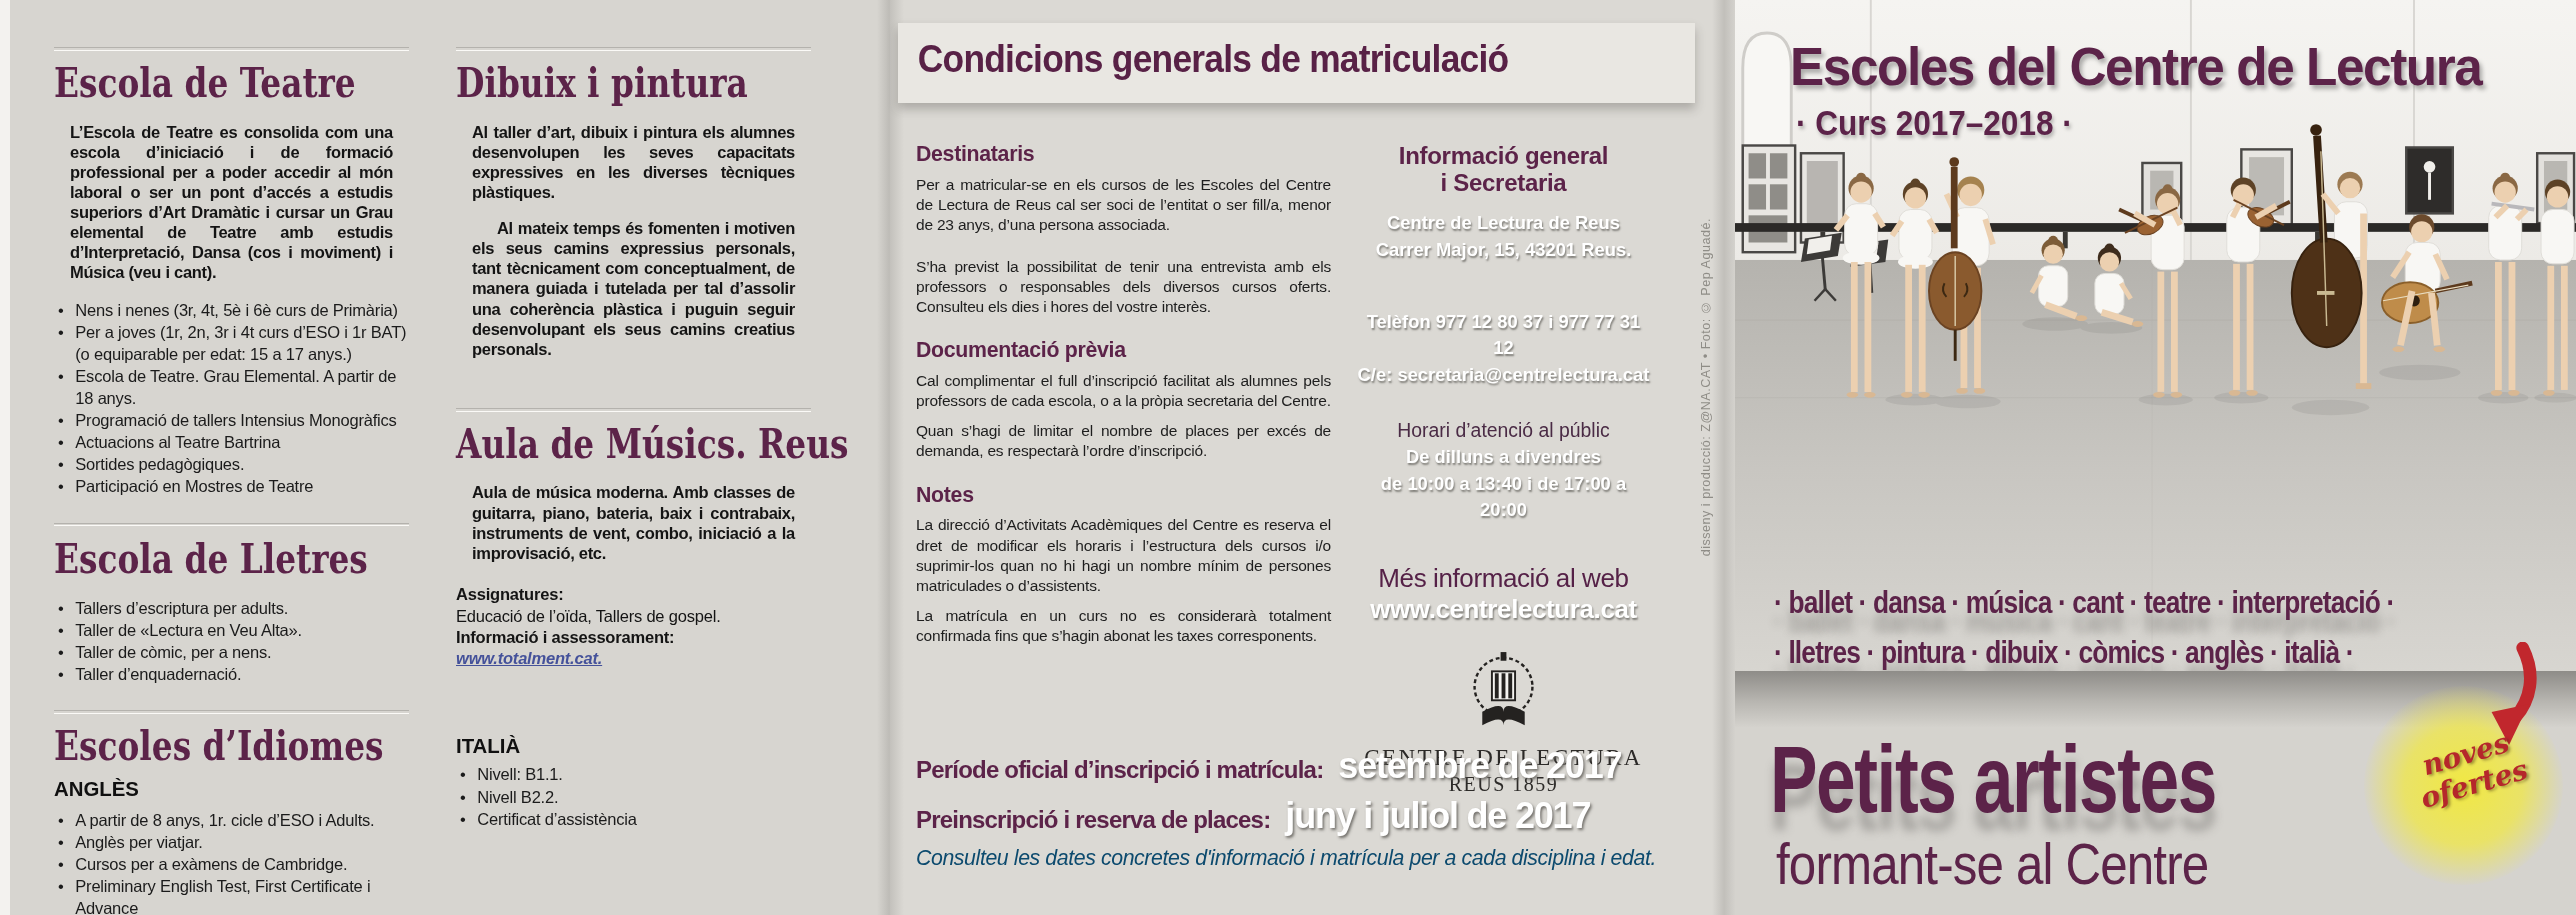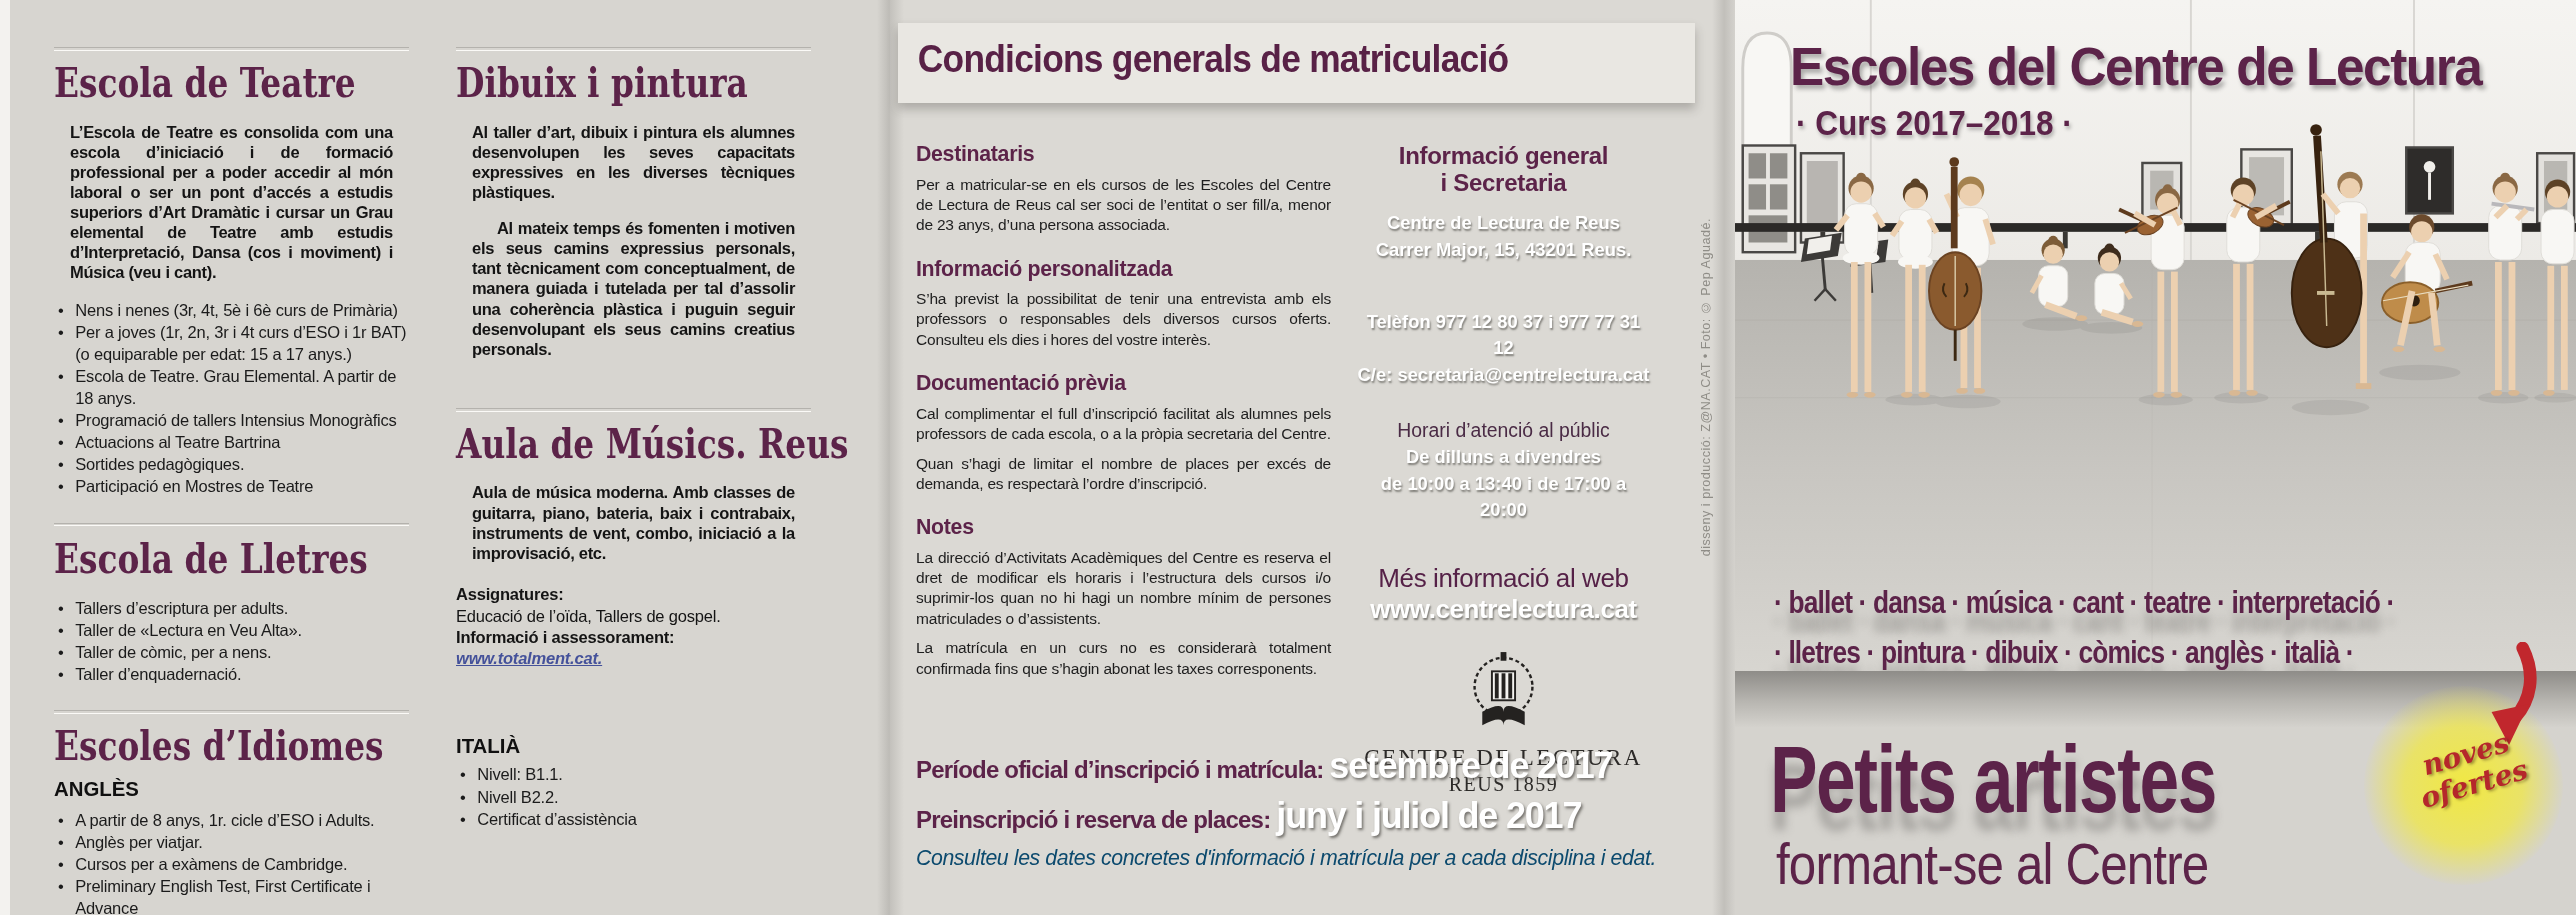--- a/index.html
+++ b/index.html
@@ -40,21 +40,21 @@
   .sec-h{color:#5c2349;font-weight:700;font-size:24px;line-height:1.12;letter-spacing:-0.3px;}
   .sec-line{font-size:18.4px;line-height:1.45;}
   .hours-h{color:#4a2b45;font-size:19.4px;margin-top:27px;}
   .web-h{color:#552147;font-size:26px;margin-top:39px;letter-spacing:-0.4px;}
   .web{font-size:26px;letter-spacing:-0.4px;}
   .emblem{margin:25px auto 5.8px;display:block;}
   .logo-1{font-family:"Liberation Serif",serif;font-size:23px;letter-spacing:2.4px;color:#2c2a28;margin-top:5.8px;}
   .logo-2{font-family:"Liberation Serif",serif;font-size:20px;letter-spacing:1.5px;color:#2c2a28;margin-top:1.9px;}
   .credit{position:absolute;left:1699px;top:218px;writing-mode:vertical-rl;transform:rotate(180deg);font-size:12.6px;color:#8f8d87;letter-spacing:0.5px;}
   .enroll{position:absolute;left:916px;top:745px;width:785px;}
-  .enroll-line{display:flex;align-items:baseline;gap:6px;margin-bottom:7.8px;}
+  .enroll-line{display:flex;align-items:baseline;gap:15px;margin-bottom:7.8px;}
   .enroll .lbl{color:#5c2349;font-weight:700;font-size:24px;letter-spacing:-0.8px;white-space:nowrap;}
   .enroll .val{color:#fff;font-weight:700;font-size:36px;letter-spacing:-1.2px;white-space:nowrap;text-shadow:1.5px 2.4px 2.9px rgba(95,93,88,.85);}
   .enroll .note{color:#0c4a6e;font-size:21.3px;letter-spacing:-0.4px;margin-top:9.7px;white-space:nowrap;font-style:italic;}
 
   
   .photo{position:absolute;left:1735px;top:0;width:841px;height:679px;}
   .photo-title{position:absolute;left:1790px;top:35px;font-size:54px;font-weight:700;color:#5c2349;letter-spacing:-1.5px;white-space:nowrap;transform:scaleX(.95);transform-origin:left;text-shadow:2.9px 3.9px 4.8px rgba(40,40,40,.35);}
   .photo-sub{position:absolute;left:1796px;top:103px;font-size:35px;font-weight:700;color:#5c2349;letter-spacing:0;white-space:nowrap;transform:scaleX(.9);transform-origin:left;text-shadow:1.9px 2.9px 3.9px rgba(40,40,40,.3);}
   .disc{position:absolute;left:1774px;top:578px;font-size:31px;font-weight:700;color:#5c2349;line-height:1.6;letter-spacing:-1px;transform:scaleX(.85);transform-origin:left;white-space:nowrap;text-shadow:0 19.4px 9.7px rgba(88,86,82,.4);}
   .band-shadow{position:absolute;left:1735px;top:671px;width:841px;height:56px;background:linear-gradient(#8e8c88,#b8b6b1 55%,#d4d2cd);}
@@ -136,21 +136,20 @@
   <div class="band">
     <div class="band-title">Condicions generals de matriculació</div>
   </div>
 
   <div class="mid-col">
     <div class="mid-sec">
       <h3>Destinataris</h3>
       <p>Per a matricular-se en els cursos de les Escoles del Centre de Lectura de Reus cal ser soci de l’entitat o ser fill/a, menor de 23 anys, d’una persona associada.</p>
     </div>
     <div class="mid-sec">
-      <h3>Informació personalitzada</h3>
       <p>S’ha previst la possibilitat de tenir una entrevista amb els professors o responsables dels diversos cursos oferts. Consulteu els dies i hores del vostre interès.</p>
     </div>
     <div class="mid-sec">
       <h3>Documentació prèvia</h3>
       <p>Cal complimentar el full d’inscripció facilitat als alumnes pels professors de cada escola, o a la pròpia secretaria del Centre.</p>
       <p>Quan s’hagi de limitar el nombre de places per excés de demanda, es respectarà l’ordre d’inscripció.</p>
     </div>
     <div class="mid-sec">
       <h3>Notes</h3>
       <p>La direcció d’Activitats Acadèmiques del Centre es reserva el dret de modificar els horaris i l’estructura dels cursos i/o suprimir-los quan no hi hagi un nombre mínim de persones matriculades o d’assistents.</p>

